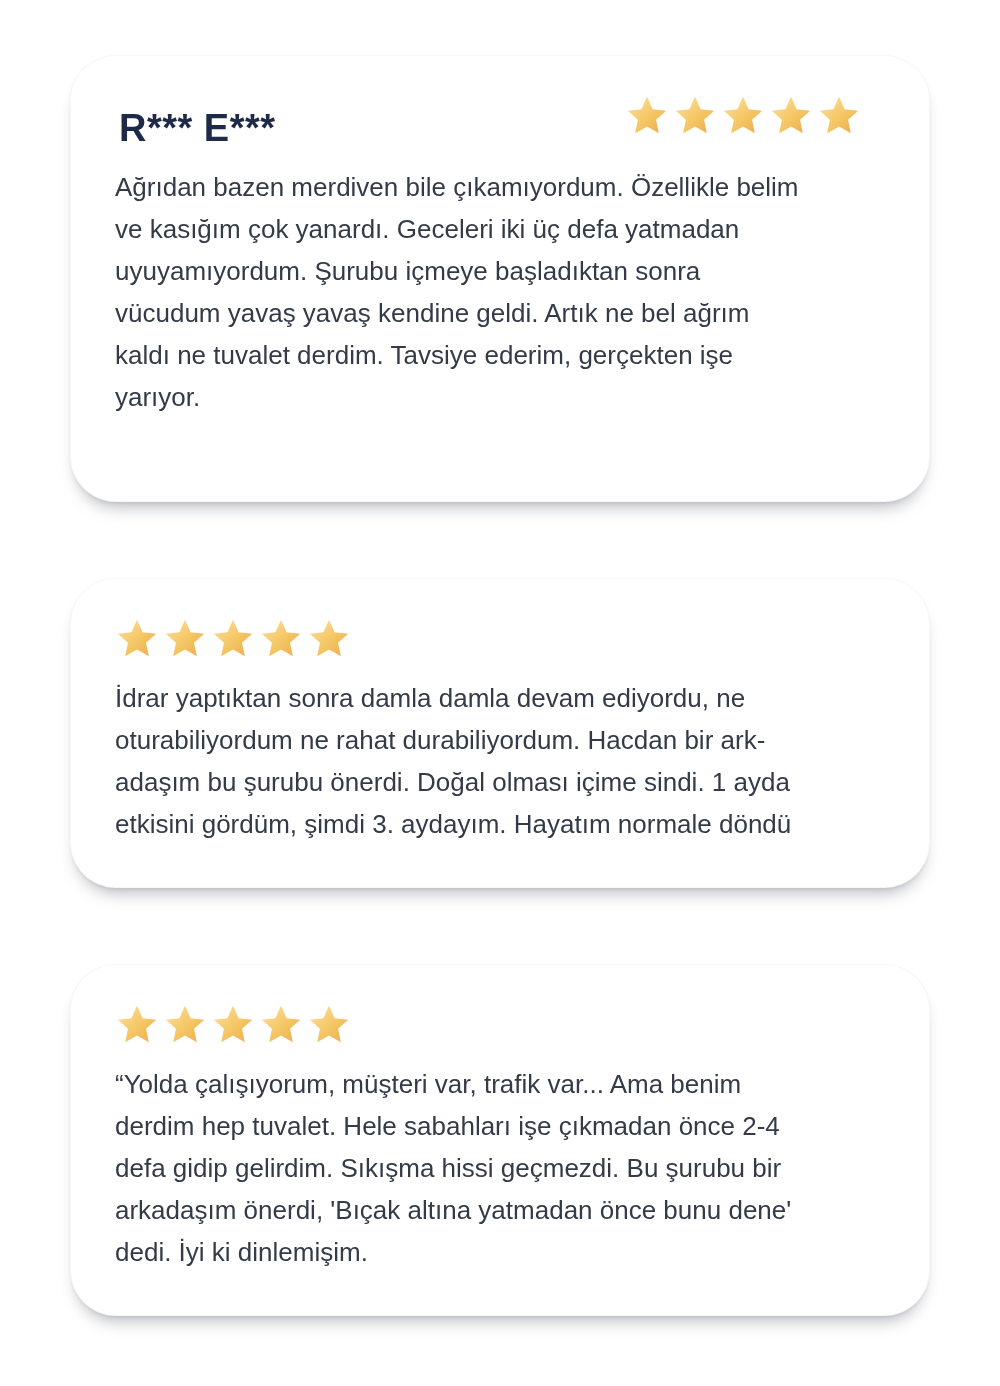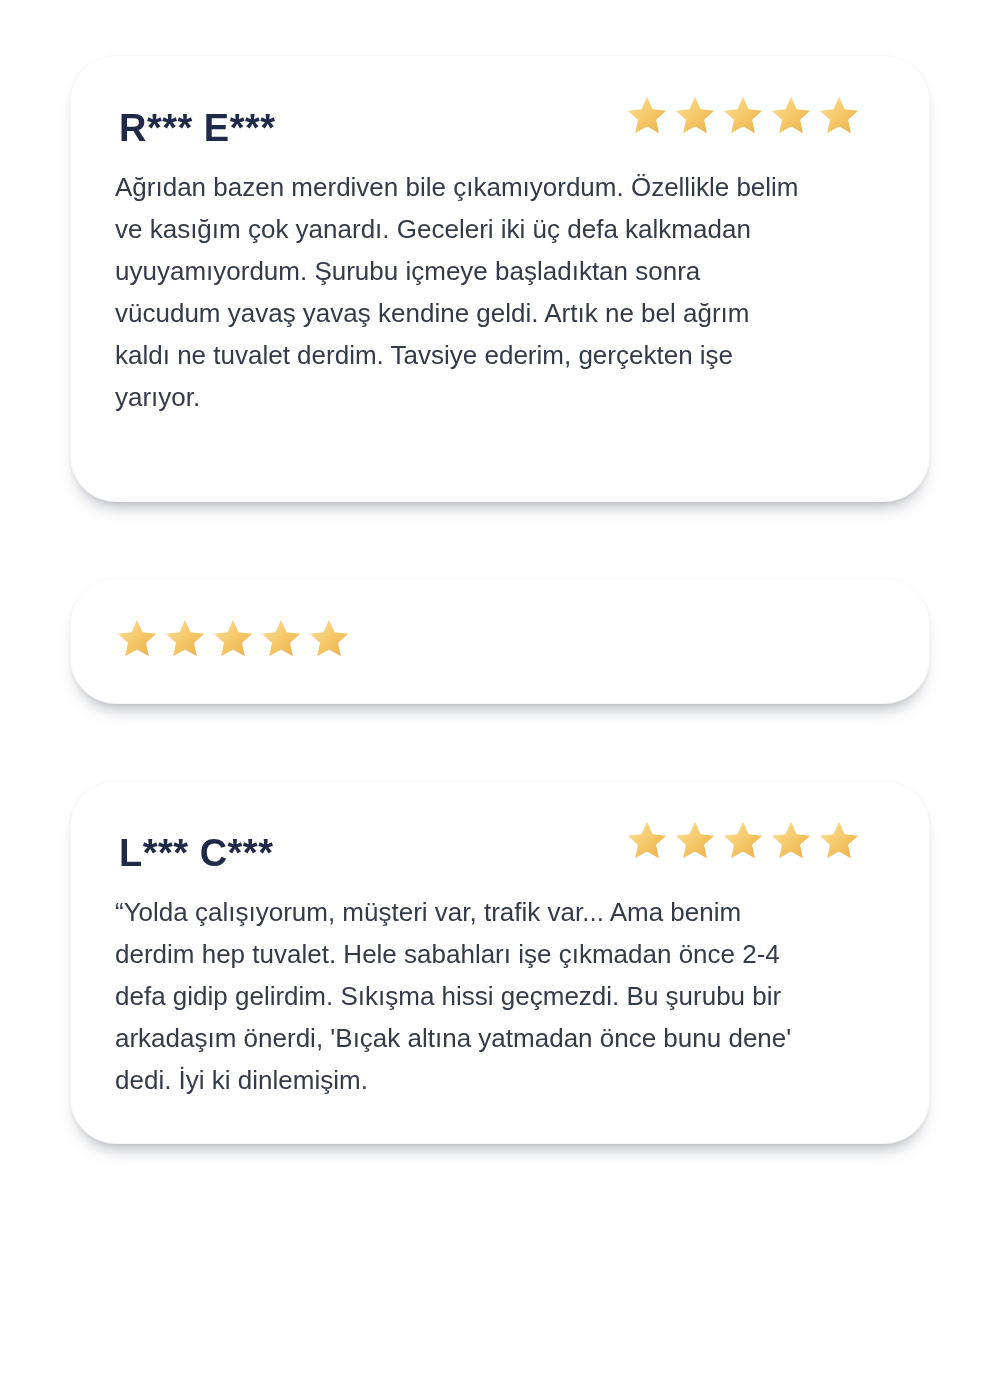--- a/index.html
+++ b/index.html
@@ -118,21 +118,21 @@
         <stop offset="0%" stop-color="#FCE1A0"></stop>
         <stop offset="55%" stop-color="#F5C664"></stop>
         <stop offset="100%" stop-color="#EDAB4C"></stop>
       </linearGradient>
     </defs>
     <polygon fill="url(#starGrad)" points="12,1.5 15.06,8.29 22.46,9.10 16.95,14.11 18.47,21.40 12,17.70 5.53,21.40 7.05,14.11 1.54,9.10 8.94,8.29"></polygon>
   </svg>
 </div>
     </header>
     <p class="review-text">Ağrıdan bazen merdiven bile çıkamıyordum. Özellikle belim
-ve kasığım çok yanardı. Geceleri iki üç defa kalkmadan
+ve kasığım çok yanardı. Geceleri iki üç defa yatmadan
 uyuyamıyordum. Şurubu içmeye başladıktan sonra
 vücudum yavaş yavaş kendine geldi. Artık ne bel ağrım
 kaldı ne tuvalet derdim. Tavsiye ederim, gerçekten işe
 yarıyor.</p>
   </section>
 
   <section class="review-card">
     <header class="card-head">
       <div class="stars">
   <svg class="star-svg" viewBox="0 0 24 24" aria-hidden="true">
@@ -184,25 +184,28 @@
       <linearGradient id="starGrad" x1="0" y1="0" x2="1" y2="1">
         <stop offset="0%" stop-color="#FCE1A0"></stop>
         <stop offset="55%" stop-color="#F5C664"></stop>
         <stop offset="100%" stop-color="#EDAB4C"></stop>
       </linearGradient>
     </defs>
     <polygon fill="url(#starGrad)" points="12,1.5 15.06,8.29 22.46,9.10 16.95,14.11 18.47,21.40 12,17.70 5.53,21.40 7.05,14.11 1.54,9.10 8.94,8.29"></polygon>
   </svg>
 </div>
     </header>
+    <p class="review-text">İdrar yaptıktan sonra damla damla devam ediyordu, ne
+oturabiliyordum ne rahat durabiliyordum. Hacdan bir ark-
+adaşım bu şurubu önerdi. Doğal olması içime sindi. 1 ayda
+etkisini gördüm, şimdi 3. aydayım. Hayatım normale döndü</p>
   </section>
 
   <section class="review-card">
     <header class="card-head">
-      <h2 class="reviewer-name">L*** C***</h2>
       <div class="stars">
   <svg class="star-svg" viewBox="0 0 24 24" aria-hidden="true">
     <defs>
       <linearGradient id="starGrad" x1="0" y1="0" x2="1" y2="1">
         <stop offset="0%" stop-color="#FCE1A0"></stop>
         <stop offset="55%" stop-color="#F5C664"></stop>
         <stop offset="100%" stop-color="#EDAB4C"></stop>
       </linearGradient>
     </defs>
     <polygon fill="url(#starGrad)" points="12,1.5 15.06,8.29 22.46,9.10 16.95,14.11 18.47,21.40 12,17.70 5.53,21.40 7.05,14.11 1.54,9.10 8.94,8.29"></polygon>

